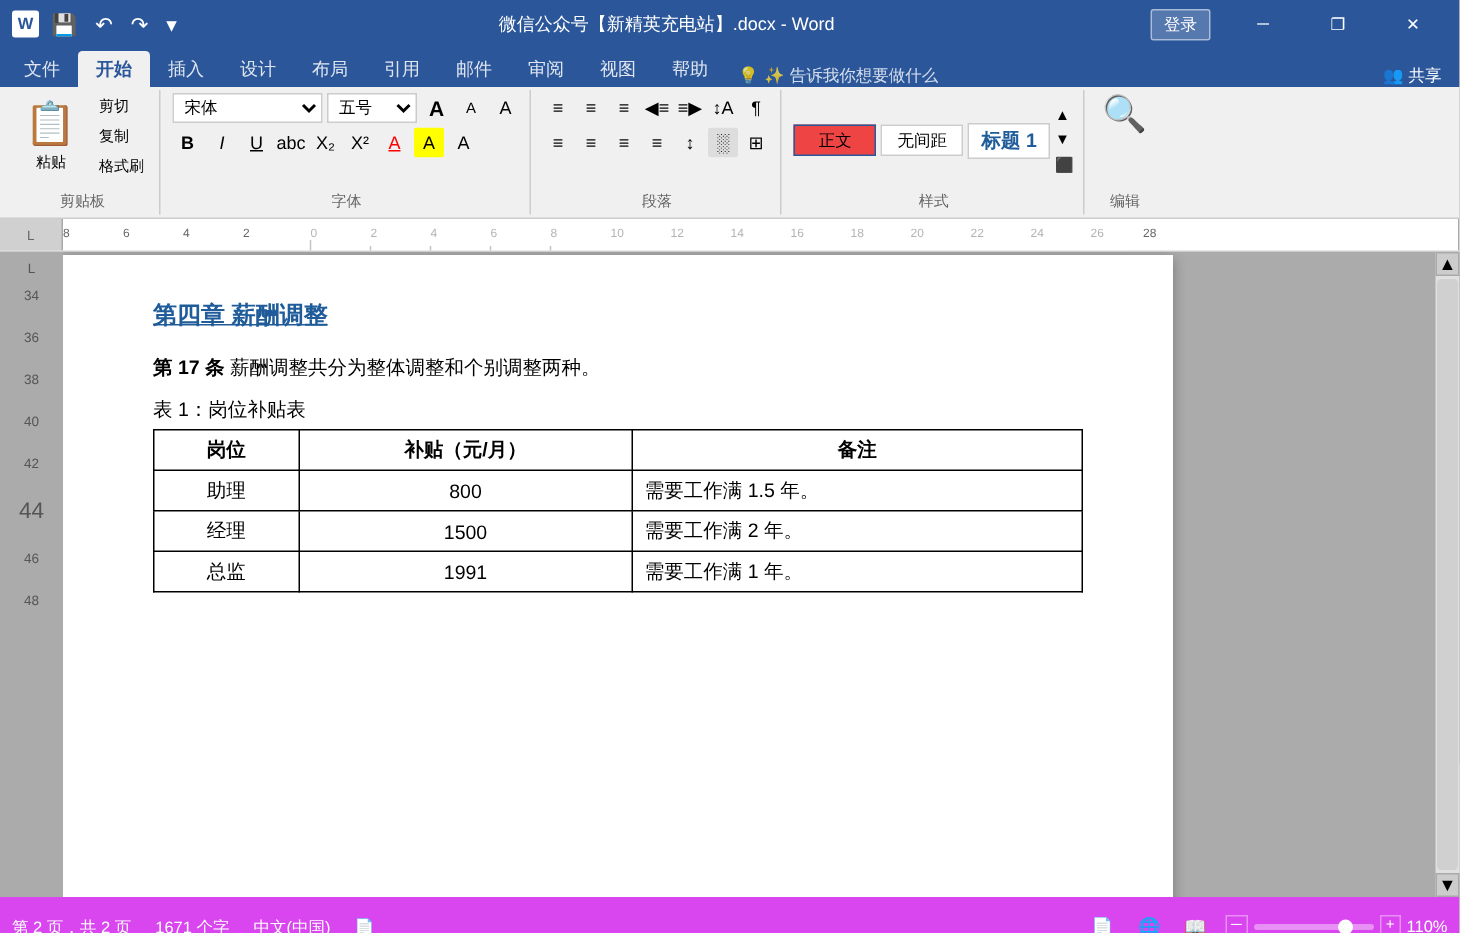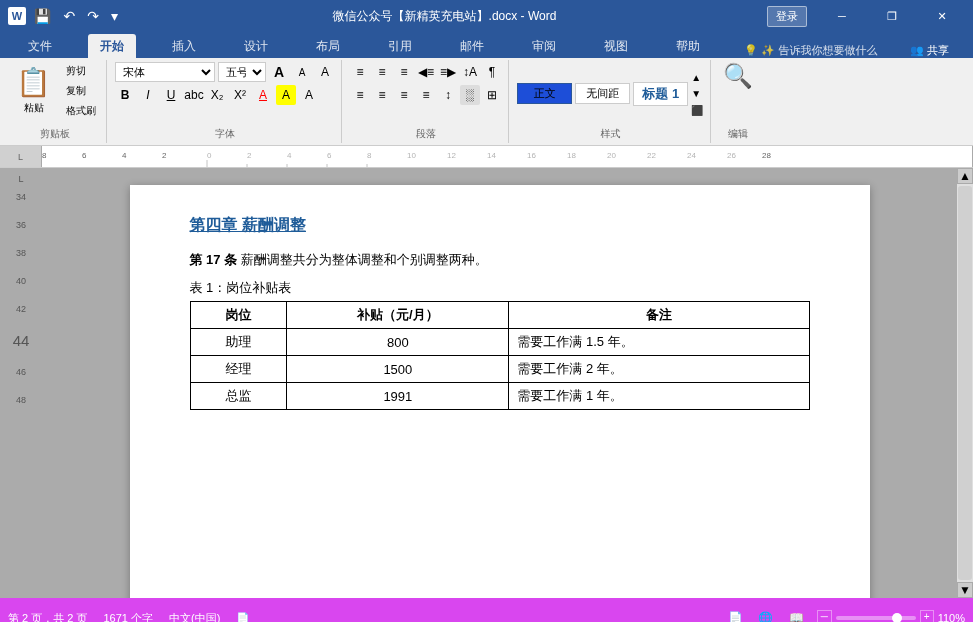--- a/index.html
+++ b/index.html
@@ -33,22 +33,21 @@
     }
     
     .qs-icon { color: white; font-size: 14px; cursor: pointer; padding: 2px 4px; }
 
     
     #ribbon-tabs {
       background: #2b579a;
       height: 26px;
       display: flex;
       align-items: flex-end;
-      padding: 0 16px;
-      gap: 24px;
+      padding: 0 4px;
     }
     .ribbon-tab {
       padding: 4px 12px;
       font-size: 12px;
       color: rgba(255,255,255,0.85);
       cursor: pointer;
       border-radius: 3px 3px 0 0;
       height: 24px;
       display: flex;
       align-items: center;
@@ -116,21 +115,21 @@
     .font-row { display: flex; align-items: center; gap: 3px; }
     .font-select {
       border: 1px solid #ccc;
       background: white;
       font-size: 11px;
       padding: 1px 3px;
       height: 20px;
       cursor: pointer;
     }
     .font-name-select { width: 100px; }
-    .font-size-select { width: 48px; }
+    .font-size-select { width: 60px; }
     .font-btn { width: 20px; height: 20px; display: flex; align-items: center; justify-content: center; border: 1px solid transparent; border-radius: 2px; cursor: pointer; font-size: 12px; }
     .bold { font-weight: bold; }
     .italic { font-style: italic; }
     .underline { text-decoration: underline; }
 
     
     .para-group { min-width: 160px; }
     .para-inner { display: flex; flex-direction: column; gap: 3px; }
     .para-row { display: flex; gap: 2px; }
 
@@ -138,21 +137,21 @@
     .styles-group { min-width: 200px; }
     .style-item {
       border: 1px solid #ccc;
       background: white;
       padding: 2px 6px;
       font-size: 11px;
       cursor: pointer;
       min-width: 55px;
       text-align: center;
     }
-    .style-item.active { border-color: #2b579a; background: #1d4ed8; }
+    .style-item.active { border-color: #2b579a; background: #ef4444; }
 
     
     #ruler-area {
       background: #f5f5f5;
       border-bottom: 1px solid #ccc;
       height: 22px;
       display: flex;
       align-items: center;
       overflow: hidden;
     }
@@ -176,22 +175,22 @@
       padding-top: 4px;
     }
 
     
     #doc-area {
       flex: 1;
       overflow-y: auto;
       background: #ababab;
       display: flex;
       flex-direction: column;
-      align-items: center;
-      padding: 17px 0;
+      align-items: flex-start;
+      padding: 2px 0;
     }
     #page {
       background: white;
       width: 740px;
       min-height: 520px;
       box-shadow: 0 2px 8px rgba(0,0,0,0.3);
       padding: 30px 60px 30px 60px;
       position: relative;
     }
 

